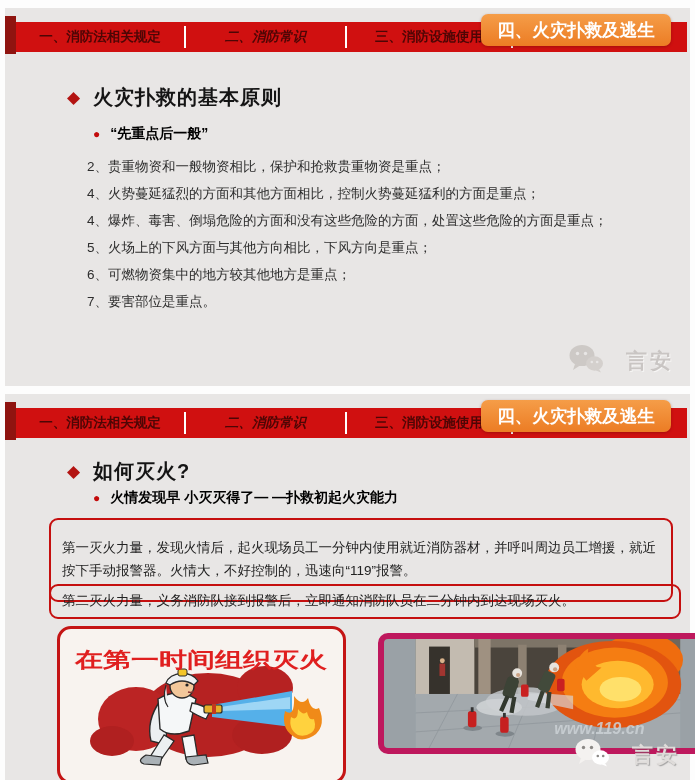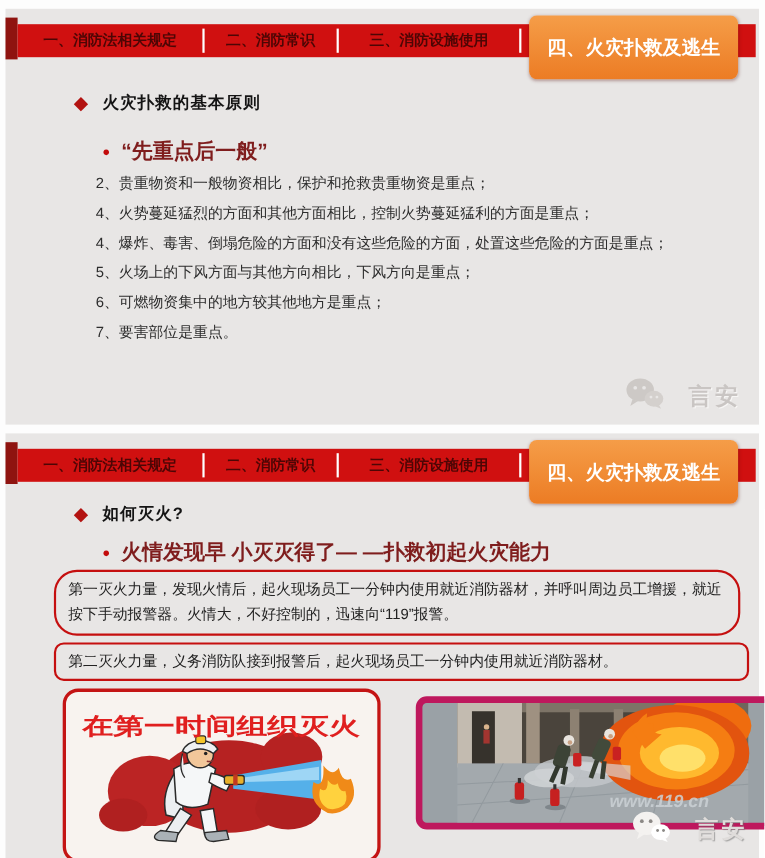--- a/index.html
+++ b/index.html
@@ -10,48 +10,48 @@
   .slide { position:absolute; left:5px; width:685px; background:#e8e6e5; }
   .slide1 { top:8px;   height:378px; }
   .slide2 { top:394px; height:386px; }
 
   
   .ribbon { position:absolute; left:0; top:0; width:100%; height:62px; }
   .ribbon-cap { position:absolute; left:0; top:8px; width:11px; height:38px; background:#8f1410; }
   .ribbon-bar { position:absolute; left:11px; right:3px; top:14px; height:30px; background:#d01010;
     display:flex; align-items:center; }
   .tab { color:#4d0605; font-weight:bold; font-size:13.5px; text-align:center; line-height:30px; }
-  .tab-1 { width:168px; } .tab-2 { width:120px; } .tab-3 { width:164px; }
+  .tab-1 { width:168px; } .tab-2 { width:159px;font-style:italic; } .tab-3 { width:164px; }
   .sep { width:2px; height:22px; background:#ffffff; }
-  .tab-active { position:absolute; right:19px; top:6px; width:190px; height:58px;
+  .tab-active { position:absolute; right:19px; top:6px; width:190px; height:32px;
     background:linear-gradient(#f59d48,#ec7c24); border-radius:7px;
     color:#ffffff; font-weight:bold; font-size:17.5px;
     display:flex; align-items:center; justify-content:center;
     box-shadow:0 1px 3px rgba(80,10,5,.35); }
 
   
   .title-row { position:absolute; display:flex; align-items:center; gap:13px; }
   .s1-title { left:62px; top:76px; }
   .s2-title { left:62px; top:64px; }
   .diamond { color:#b31311; font-size:17px; line-height:1; }
-  .title { font-weight:bold; font-size:15px; color:#141414; letter-spacing:1px; }
+  .title { font-weight:bold; font-size:20px; color:#141414; letter-spacing:1px; }
   .sub-row { position:absolute; display:flex; align-items:center; gap:10px; }
   .s1-sub { left:88px; top:117px; }
   .s2-sub { left:88px; top:95px; }
   .bullet { color:#c30b0b; font-size:12px; line-height:1; }
-  .subtitle { font-weight:bold; font-size:19px; color:#7f1d1d; }
+  .subtitle { font-weight:bold; font-size:14px; color:#000000; }
 
   
   .list { position:absolute; left:82px; top:145px; right:14px; }
   .list-item { font-size:13.5px; color:#2d2d2d; line-height:27px; white-space:nowrap; }
 
   
   .box { position:absolute; border:2px solid #c50f0f; border-radius:9px;
     font-size:13.5px; color:#222222; line-height:1.7; }
-  .box1 { left:44px; right:17px; top:124px; padding:5px 11px;border-radius:21px; }
+  .box1 { left:44px; right:17px; top:124px; padding:17px 11px; }
   .box2 { left:44px; right:9px;  top:190px; padding:4px 11px; white-space:nowrap; }
 
   
   .cartoon { position:absolute; left:52px; top:232px; width:289px; height:158px;
     border:3px solid #c41414; border-radius:14px; background:#f8f3ef; overflow:hidden; }
   .photo { position:absolute; left:373px; top:239px; width:340px; height:121px;
     border:6px solid #be185d; border-radius:10px; background:#9aa1a6; overflow:hidden; }
   .cartoon svg, .photo svg { display:block; width:100%; height:100%; }
 
   
@@ -135,21 +135,21 @@
       <span class="diamond">◆</span>
       <span class="title">如何灭火?</span>
     </div>
 
     <div class="sub-row s2-sub">
       <span class="bullet">●</span>
       <span class="subtitle">火情发现早 小灭灭得了— —扑救初起火灾能力</span>
     </div>
 
     <div class="box box1">第一灭火力量，发现火情后，起火现场员工一分钟内使用就近消防器材，并呼叫周边员工增援，就近按下手动报警器。火情大，不好控制的，迅速向“119”报警。</div>
-    <div class="box box2">第二灭火力量，义务消防队接到报警后，起火现场员工一分钟内使用就近消防器材。</div>
+    <div class="box box2">第二灭火力量，义务消防队接到报警后，立即通知消防队员在二分钟内到达现场灭火。</div>
 
     <div class="cartoon">
       <svg viewBox="0 0 283 124">
         <ellipse cx="148" cy="72" rx="66" ry="42" fill="#b62222"></ellipse>
         <ellipse cx="76" cy="76" rx="38" ry="32" fill="#bb2424"></ellipse>
         <ellipse cx="52" cy="98" rx="22" ry="15" fill="#b02020"></ellipse>
         <ellipse cx="202" cy="92" rx="30" ry="19" fill="#b02020"></ellipse>
         <ellipse cx="205" cy="45" rx="28" ry="22" fill="#b62222"></ellipse>
 
         <polygon points="152,62 232,48 232,84 152,74" fill="#55b0e9"></polygon>

